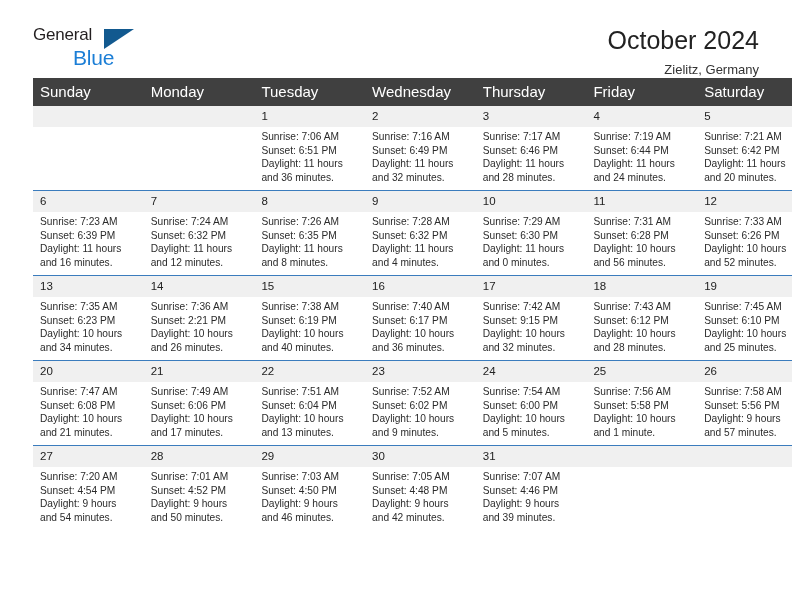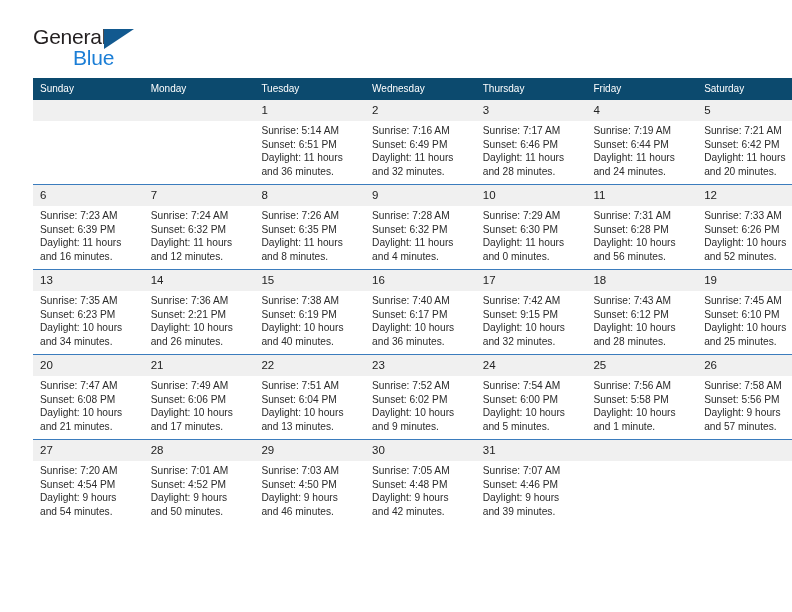--- a/index.html
+++ b/index.html
@@ -31,21 +31,21 @@
     padding-top: 26px;
     box-sizing: border-box;
   }
   .logo {
     position: relative;
     width: 110px;
     height: 46px;
     line-height: 1;
   }
   .logo-general {
-    font-size: 21px;
+    font-size: 17px;
     letter-spacing: -0.2px;
     color: #231f20;
     font-family: "Liberation Sans", sans-serif;
   }
   .logo-blue {
     position: absolute;
     left: 40px;
     top: 21px;
     font-size: 21px;
     letter-spacing: -0.2px;
@@ -78,23 +78,23 @@
   }
 
   
   .cal {
     width: 726px;
     border-collapse: collapse;
     table-layout: fixed;
     margin-top: 6px;
   }
   .cal th {
-    background: #0c4a6e;
+    background: #404040;
     color: #ffffff;
-    font-size: 10px;
+    font-size: 15px;
     font-weight: normal;
     text-align: left;
     padding: 5px 0 6px 7px;
     width: 103.7px;
   }
   .cal td {
     vertical-align: top;
     padding: 0;
     border-top: 1px solid #3b7cbd;
     height: 84px;
@@ -129,20 +129,24 @@
 <div class="page">
 
   <div class="top">
 
     <div class="logo">
       <span class="logo-general">General</span>
       <span class="logo-tri"></span>
       <span class="logo-blue">Blue</span>
     </div>
 
+    <div class="titlebox">
+      <div class="cal-title">October 2024</div>
+      <div class="cal-sub">Zielitz, Germany</div>
+    </div>
 
   </div>
 
   <table class="cal">
     <thead>
       <tr>
         <th>Sunday</th>
         <th>Monday</th>
         <th>Tuesday</th>
         <th>Wednesday</th>
@@ -155,21 +159,21 @@
         <tr class="week">
           <td>
             <div class="daynum empty"></div>
           </td>
           <td>
             <div class="daynum empty"></div>
           </td>
           <td>
             <div class="daynum">1</div>
             <div class="info">
-              <div>Sunrise: 5:14 AM</div>
+              <div>Sunrise: 7:06 AM</div>
               <div>Sunset: 6:51 PM</div>
               <div>Daylight: 11 hours</div>
               <div>and 36 minutes.</div>
             </div>
           </td>
           <td>
             <div class="daynum">2</div>
             <div class="info">
               <div>Sunrise: 7:16 AM</div>
               <div>Sunset: 6:49 PM</div>

